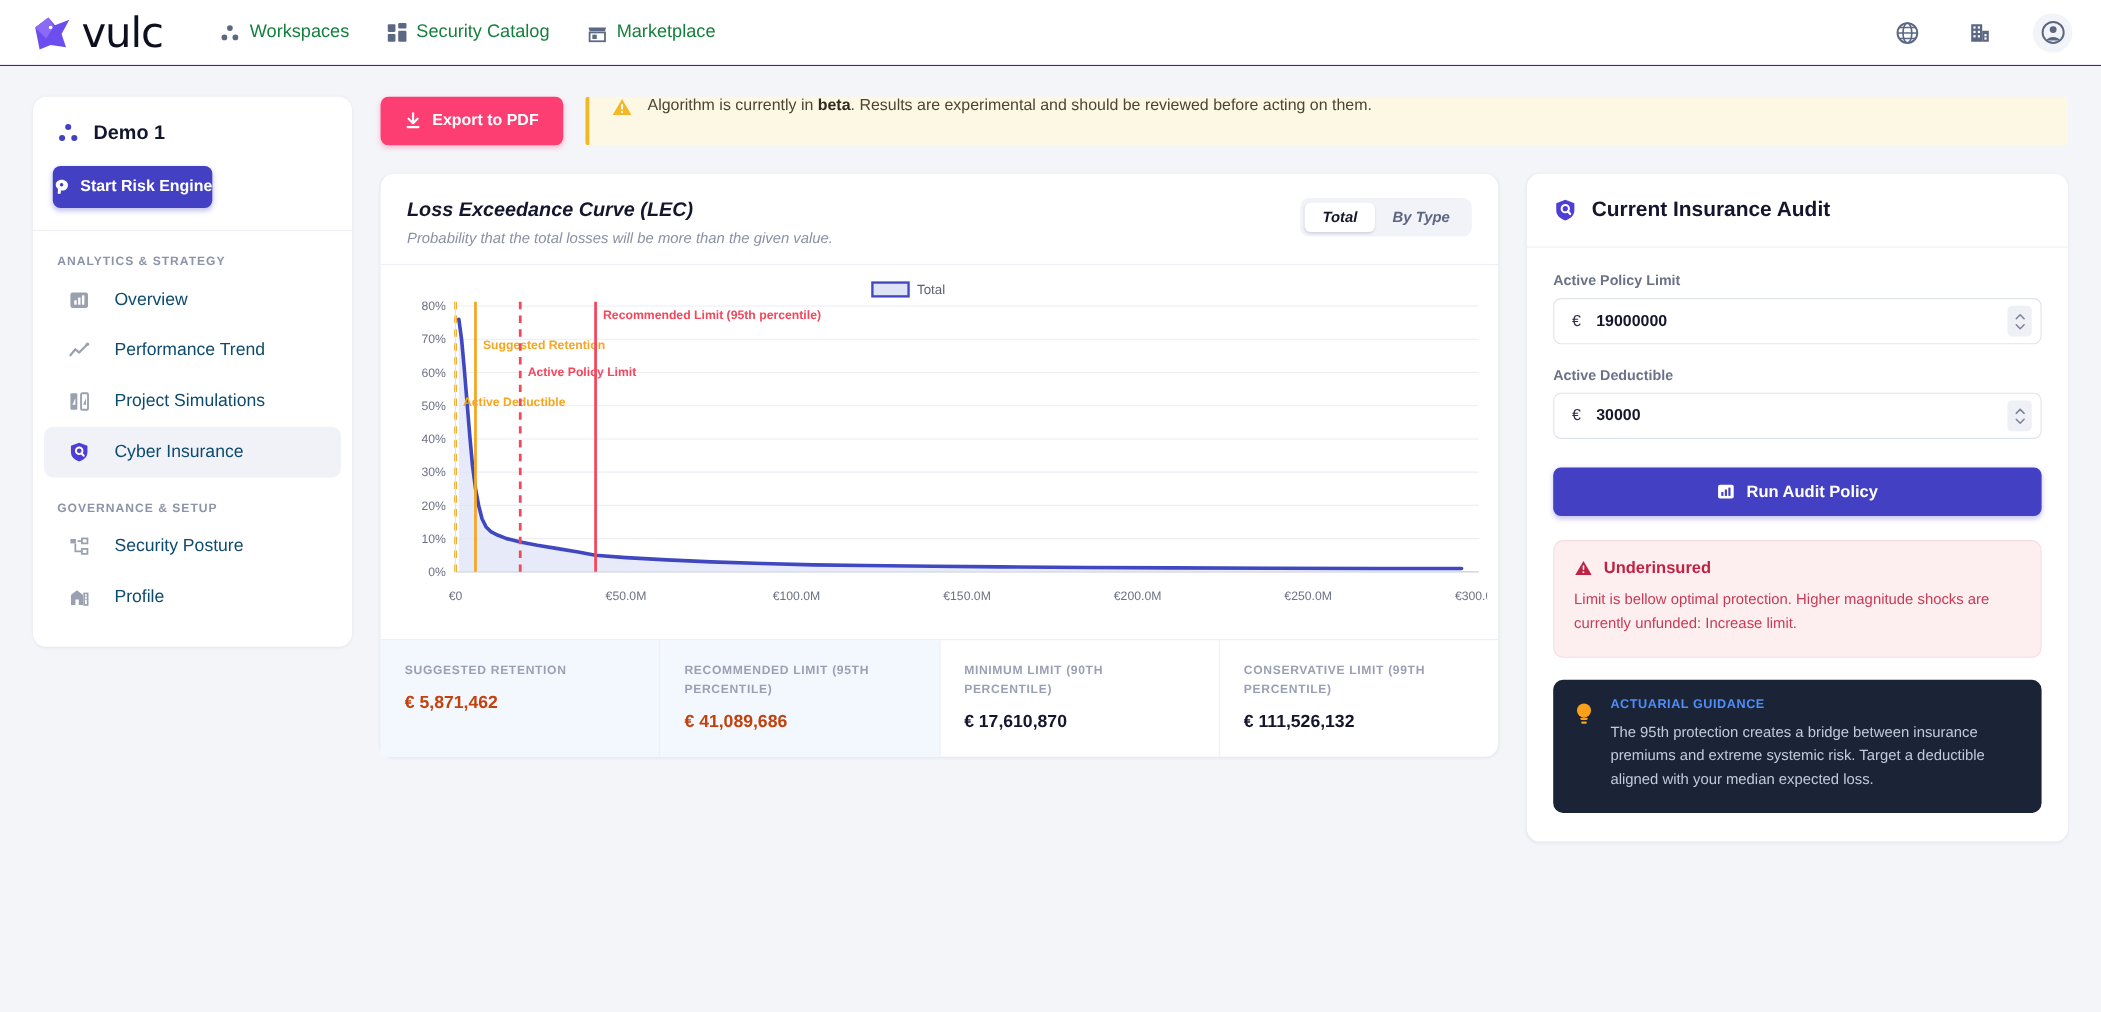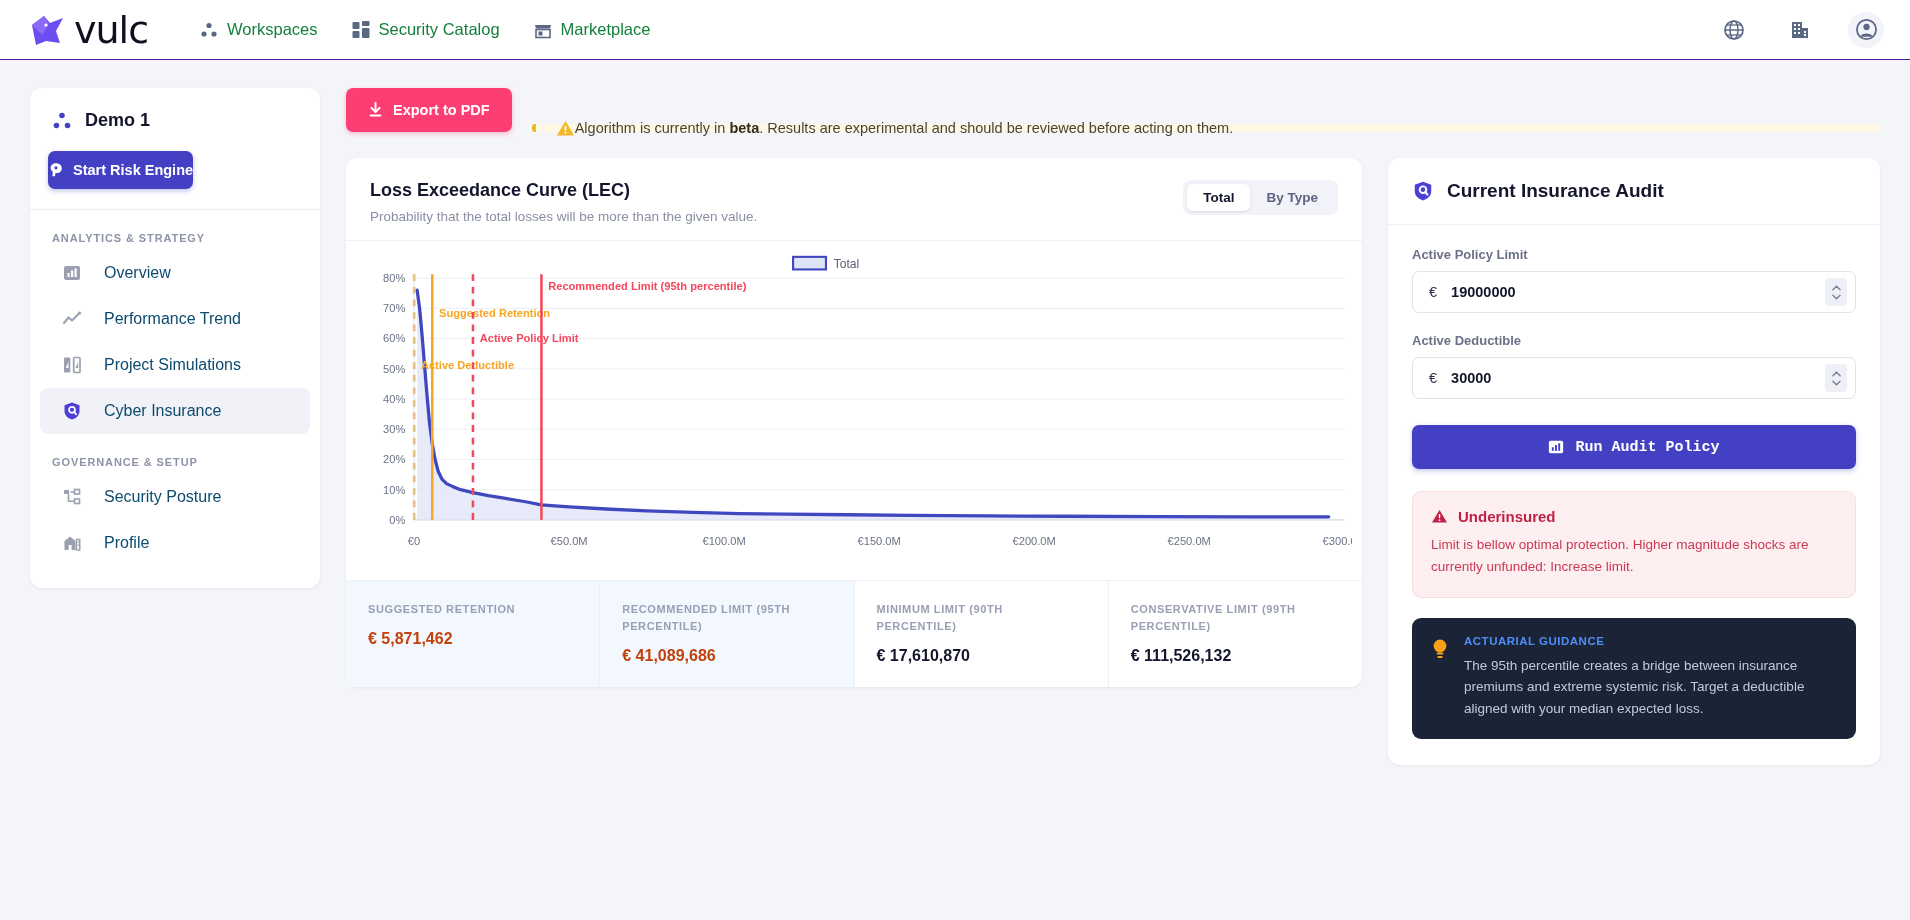--- a/index.html
+++ b/index.html
@@ -83,35 +83,36 @@
   .action-row { display: flex; align-items: stretch; gap: 20px; height: 44px; }
   .export-btn {
     background: #fd3e73; color: #fff; border: none; border-radius: 7px;
     padding: 0 22px; font-size: 14.5px; font-weight: 700;
     display: flex; align-items: center; gap: 10px; cursor: pointer;
     box-shadow: 0 2px 5px rgba(253,62,115,.3);
     font-family: "Liberation Sans", sans-serif;
   }
   .beta-banner {
     flex: 1; background: #fdf8e3; border-left: 4px solid #f0b726;
-    border-radius: 3px; display: flex; align-items: center; 
-    padding: 0 20px; font-size: 14.5px; color: #4d4434; margin-top: 36px;
+    border-radius: 3px; display: flex; align-items: flex-start; gap: 14px;
+    padding: 0 20px; font-size: 14.5px; color: #4d4434;
   }
   .beta-banner b { color: #2f2a1e; }
 
   .panels { display: flex; gap: 26px; margin-top: 26px; align-items: flex-start; }
 
   .card {
     background: #fff; border-radius: 12px;
     box-shadow: 0 1px 3px rgba(20,25,60,.07);
   }
   .chart-card { flex: 1; min-width: 0; }
   .chart-head {
     display: flex; align-items: flex-start; padding: 22px 24px 16px 24px;
     border-bottom: 1px solid #eef0f5;
+    font-style: italic;
   }
   .chart-title { font-size: 18px; font-weight: 700; color: #13162c; }
   .chart-sub { font-size: 13.5px; color: #8a90a4; margin-top: 8px; }
   .seg {
     margin-left: auto; display: flex; background: #f1f3f9;
     border-radius: 8px; padding: 4px;
   }
   .seg-btn {
     padding: 6px 16px; font-size: 13.5px; font-weight: 700;
     color: #5d6580; border-radius: 6px; cursor: pointer;
@@ -163,21 +164,21 @@
     display: flex; flex-direction: column; align-items: center;
     justify-content: center; gap: 3px; cursor: pointer;
   }
   .field-gap { height: 20px; }
   .run-btn {
     width: 100%; height: 44px; margin-top: 26px;
     background: #4340c4; color: #fff; border: none; border-radius: 7px;
     font-size: 15px; font-weight: 700; cursor: pointer;
     display: flex; align-items: center; justify-content: center; gap: 11px;
     box-shadow: 0 2px 5px rgba(67,64,196,.3);
-    font-family: Liberation Mono, monospace;
+    font-family: Liberation Sans, sans-serif;
     text-align: center;
   }
   .alert {
     margin-top: 22px; background: #fdeef0; border: 1px solid #f8dde1;
     border-radius: 9px; padding: 16px 18px 18px 18px;
   }
   .alert-head {
     display: flex; align-items: center; gap: 10px;
     font-size: 15px; font-weight: 700; color: #c02244;
   }
@@ -520,21 +521,21 @@
           </div>
 
           <div class="guide">
             <svg width="20" height="26" viewBox="0 0 20 26" style="flex:0 0 20px;margin-top:2px">
               <circle cx="10" cy="9" r="6.4" fill="#f9a11b"></circle>
               <rect x="6.6" y="15.5" width="6.8" height="2" rx="1" fill="#f9a11b"></rect>
               <rect x="7.4" y="19" width="5.2" height="2" rx="1" fill="#f9a11b"></rect>
             </svg>
             <div>
               <div class="guide-label">ACTUARIAL GUIDANCE</div>
-              <div class="guide-text">The 95th percentile creates a bridge between insurance premiums and extreme systemic risk. Target a deductible aligned with your median expected loss.</div>
+              <div class="guide-text">The 95th protection creates a bridge between insurance premiums and extreme systemic risk. Target a deductible aligned with your median expected loss.</div>
             </div>
           </div>
         </div>
       </div>
 
     </div>
   </div>
 </div>
 
 </body></html>

